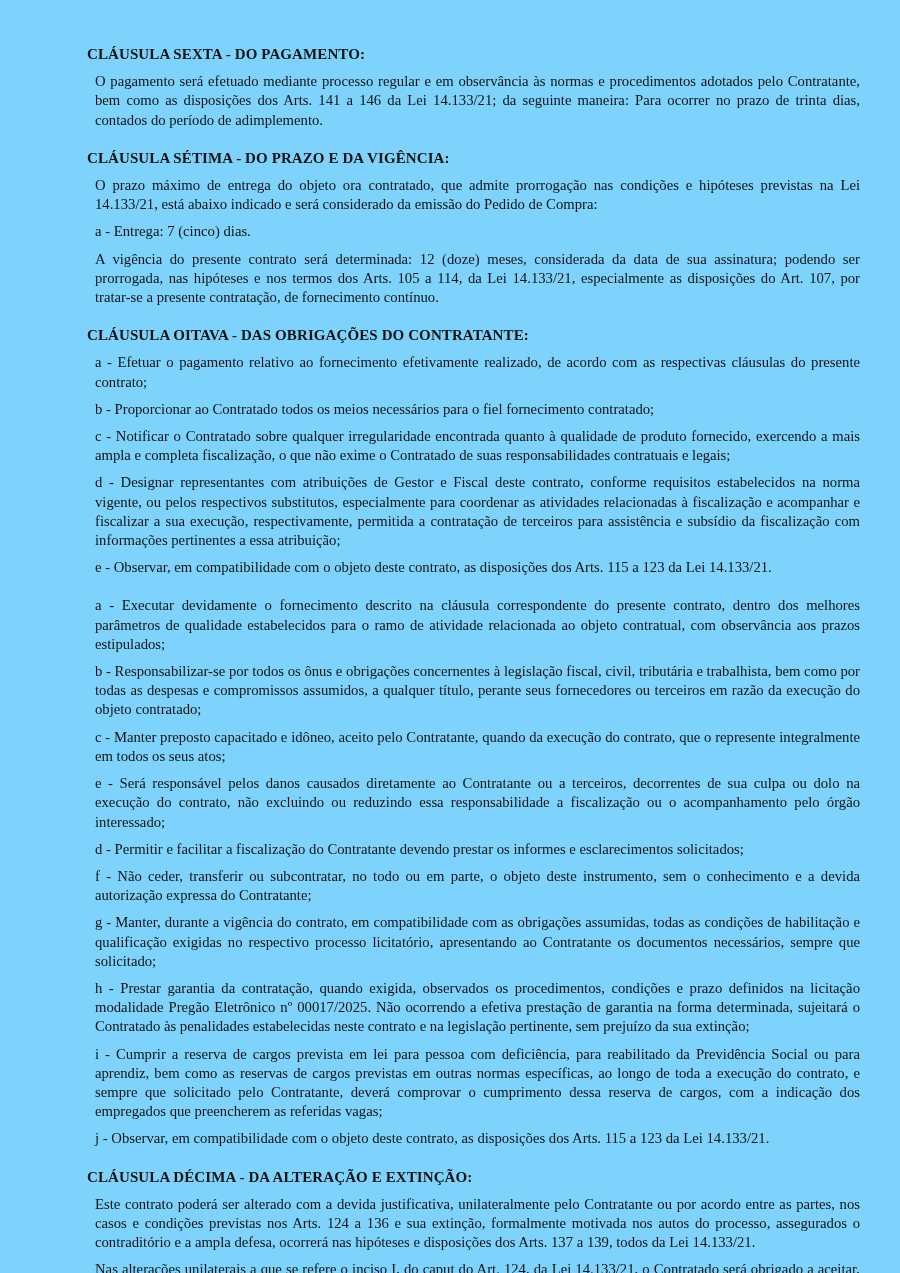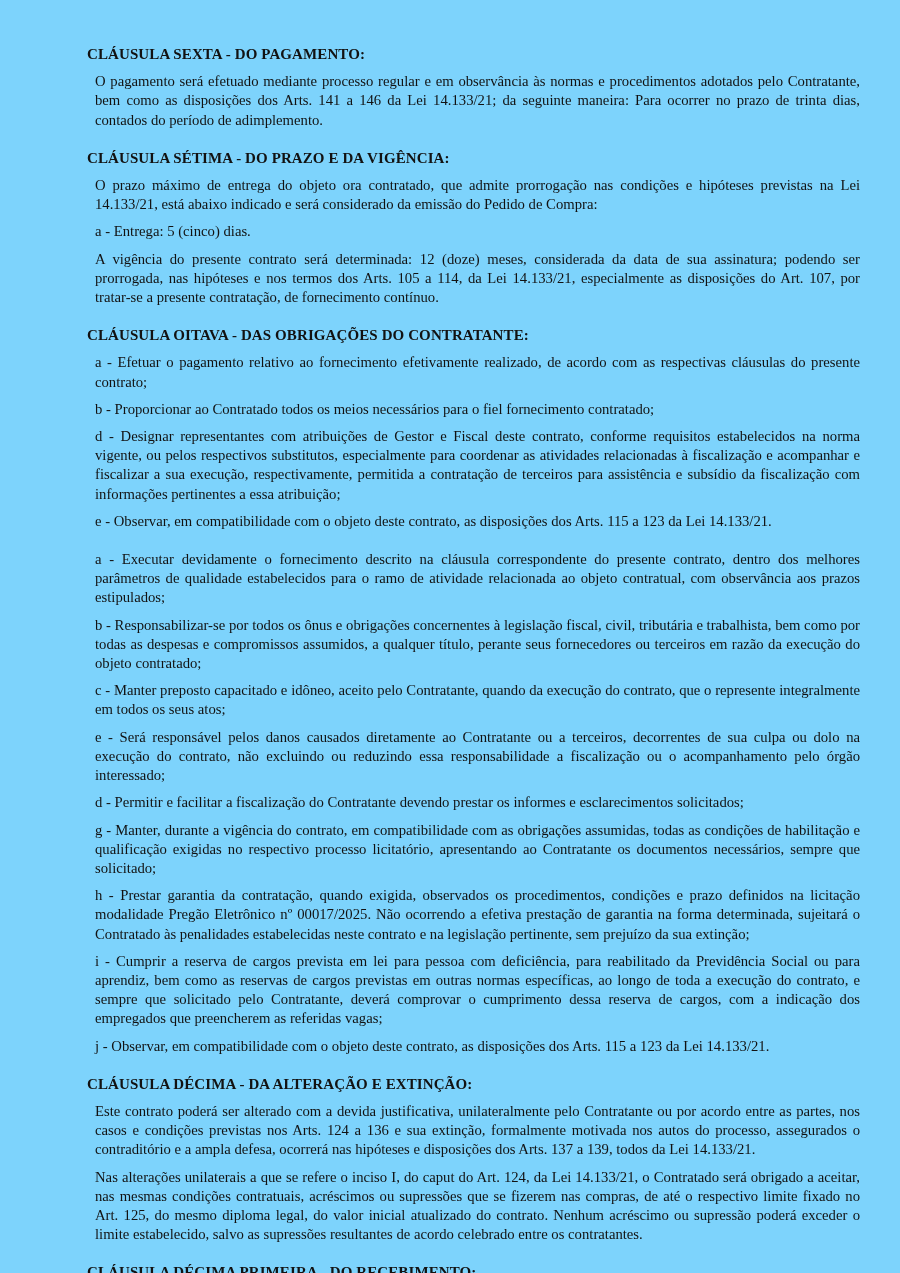--- a/index.html
+++ b/index.html
@@ -41,38 +41,40 @@
 <div class="page">
 
   <section class="clause">
     <h2 class="clause-heading">CLÁUSULA SEXTA - DO PAGAMENTO:</h2>
     <p class="clause-paragraph">O pagamento será efetuado mediante processo regular e em observância às normas e procedimentos adotados pelo Contratante, bem como as disposições dos Arts. 141 a 146 da Lei 14.133/21; da seguinte maneira: Para ocorrer no prazo de trinta dias, contados do período de adimplemento.</p>
   </section>
 
   <section class="clause">
     <h2 class="clause-heading">CLÁUSULA SÉTIMA - DO PRAZO E DA VIGÊNCIA:</h2>
     <p class="clause-paragraph">O prazo máximo de entrega do objeto ora contratado, que admite prorrogação nas condições e hipóteses previstas na Lei 14.133/21, está abaixo indicado e será considerado da emissão do Pedido de Compra:</p>
-    <p class="clause-paragraph">a - Entrega: 5 (cinco) dias.</p>
+    <p class="clause-paragraph">a - Entrega: 7 (cinco) dias.</p>
     <p class="clause-paragraph">A vigência do presente contrato será determinada: 12 (doze) meses, considerada da data de sua assinatura; podendo ser prorrogada, nas hipóteses e nos termos dos Arts. 105 a 114, da Lei 14.133/21, especialmente as disposições do Art. 107, por tratar-se a presente contratação, de fornecimento contínuo.</p>
   </section>
 
   <section class="clause">
     <h2 class="clause-heading">CLÁUSULA OITAVA - DAS OBRIGAÇÕES DO CONTRATANTE:</h2>
     <p class="clause-paragraph">a - Efetuar o pagamento relativo ao fornecimento efetivamente realizado, de acordo com as respectivas cláusulas do presente contrato;</p>
     <p class="clause-paragraph">b - Proporcionar ao Contratado todos os meios necessários para o fiel fornecimento contratado;</p>
+    <p class="clause-paragraph">c - Notificar o Contratado sobre qualquer irregularidade encontrada quanto à qualidade de produto fornecido, exercendo a mais ampla e completa fiscalização, o que não exime o Contratado de suas responsabilidades contratuais e legais;</p>
     <p class="clause-paragraph">d - Designar representantes com atribuições de Gestor e Fiscal deste contrato, conforme requisitos estabelecidos na norma vigente, ou pelos respectivos substitutos, especialmente para coordenar as atividades relacionadas à fiscalização e acompanhar e fiscalizar a sua execução, respectivamente, permitida a contratação de terceiros para assistência e subsídio da fiscalização com informações pertinentes a essa atribuição;</p>
     <p class="clause-paragraph">e - Observar, em compatibilidade com o objeto deste contrato, as disposições dos Arts. 115 a 123 da Lei 14.133/21.</p>
   </section>
 
   <section class="clause">
     <p class="clause-paragraph">a - Executar devidamente o fornecimento descrito na cláusula correspondente do presente contrato, dentro dos melhores parâmetros de qualidade estabelecidos para o ramo de atividade relacionada ao objeto contratual, com observância aos prazos estipulados;</p>
     <p class="clause-paragraph">b - Responsabilizar-se por todos os ônus e obrigações concernentes à legislação fiscal, civil, tributária e trabalhista, bem como por todas as despesas e compromissos assumidos, a qualquer título, perante seus fornecedores ou terceiros em razão da execução do objeto contratado;</p>
     <p class="clause-paragraph">c - Manter preposto capacitado e idôneo, aceito pelo Contratante, quando da execução do contrato, que o represente integralmente em todos os seus atos;</p>
     <p class="clause-paragraph">e - Será responsável pelos danos causados diretamente ao Contratante ou a terceiros, decorrentes de sua culpa ou dolo na execução do contrato, não excluindo ou reduzindo essa responsabilidade a fiscalização ou o acompanhamento pelo órgão interessado;</p>
     <p class="clause-paragraph">d - Permitir e facilitar a fiscalização do Contratante devendo prestar os informes e esclarecimentos solicitados;</p>
+    <p class="clause-paragraph">f - Não ceder, transferir ou subcontratar, no todo ou em parte, o objeto deste instrumento, sem o conhecimento e a devida autorização expressa do Contratante;</p>
     <p class="clause-paragraph">g - Manter, durante a vigência do contrato, em compatibilidade com as obrigações assumidas, todas as condições de habilitação e qualificação exigidas no respectivo processo licitatório, apresentando ao Contratante os documentos necessários, sempre que solicitado;</p>
     <p class="clause-paragraph">h - Prestar garantia da contratação, quando exigida, observados os procedimentos, condições e prazo definidos na licitação modalidade Pregão Eletrônico nº 00017/2025. Não ocorrendo a efetiva prestação de garantia na forma determinada, sujeitará o Contratado às penalidades estabelecidas neste contrato e na legislação pertinente, sem prejuízo da sua extinção;</p>
     <p class="clause-paragraph">i - Cumprir a reserva de cargos prevista em lei para pessoa com deficiência, para reabilitado da Previdência Social ou para aprendiz, bem como as reservas de cargos previstas em outras normas específicas, ao longo de toda a execução do contrato, e sempre que solicitado pelo Contratante, deverá comprovar o cumprimento dessa reserva de cargos, com a indicação dos empregados que preencherem as referidas vagas;</p>
     <p class="clause-paragraph">j - Observar, em compatibilidade com o objeto deste contrato, as disposições dos Arts. 115 a 123 da Lei 14.133/21.</p>
   </section>
 
   <section class="clause">
     <h2 class="clause-heading">CLÁUSULA DÉCIMA - DA ALTERAÇÃO E EXTINÇÃO:</h2>
     <p class="clause-paragraph">Este contrato poderá ser alterado com a devida justificativa, unilateralmente pelo Contratante ou por acordo entre as partes, nos casos e condições previstas nos Arts. 124 a 136 e sua extinção, formalmente motivada nos autos do processo, assegurados o contraditório e a ampla defesa, ocorrerá nas hipóteses e disposições dos Arts. 137 a 139, todos da Lei 14.133/21.</p>
     <p class="clause-paragraph">Nas alterações unilaterais a que se refere o inciso I, do caput do Art. 124, da Lei 14.133/21, o Contratado será obrigado a aceitar, nas mesmas condições contratuais, acréscimos ou supressões que se fizerem nas compras, de até o respectivo limite fixado no Art. 125, do mesmo diploma legal, do valor inicial atualizado do contrato. Nenhum acréscimo ou supressão poderá exceder o limite estabelecido, salvo as supressões resultantes de acordo celebrado entre os contratantes.</p>

